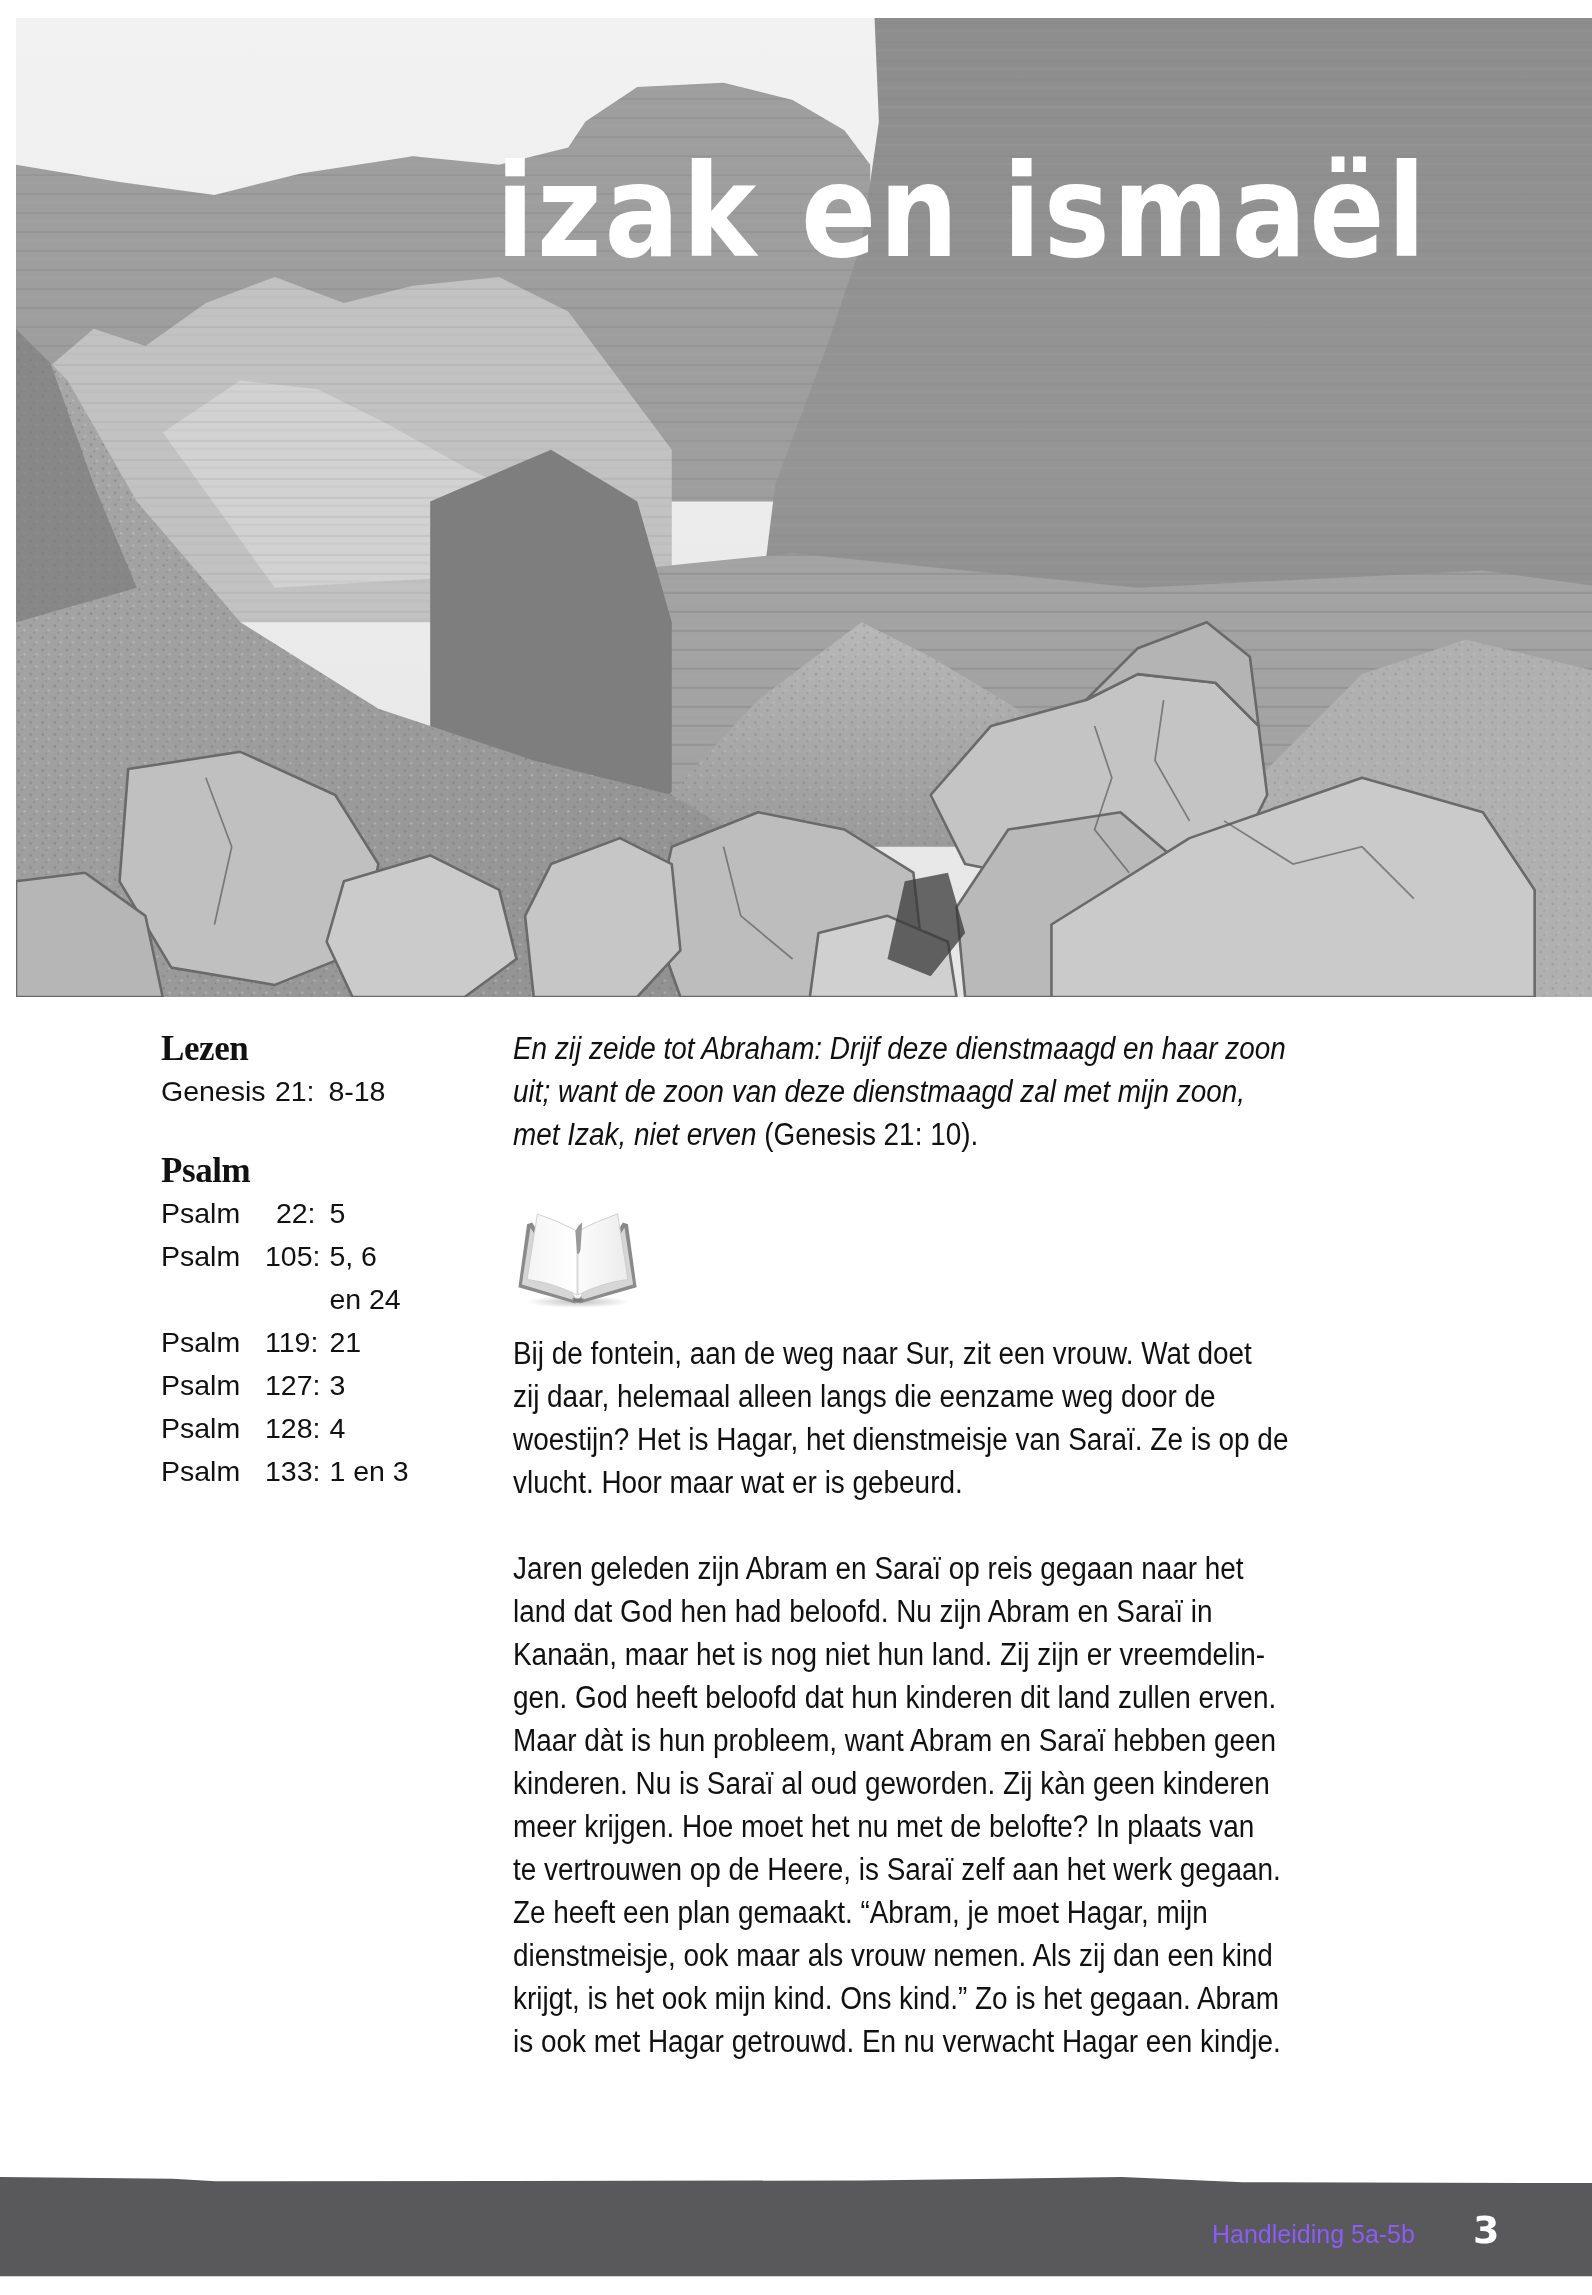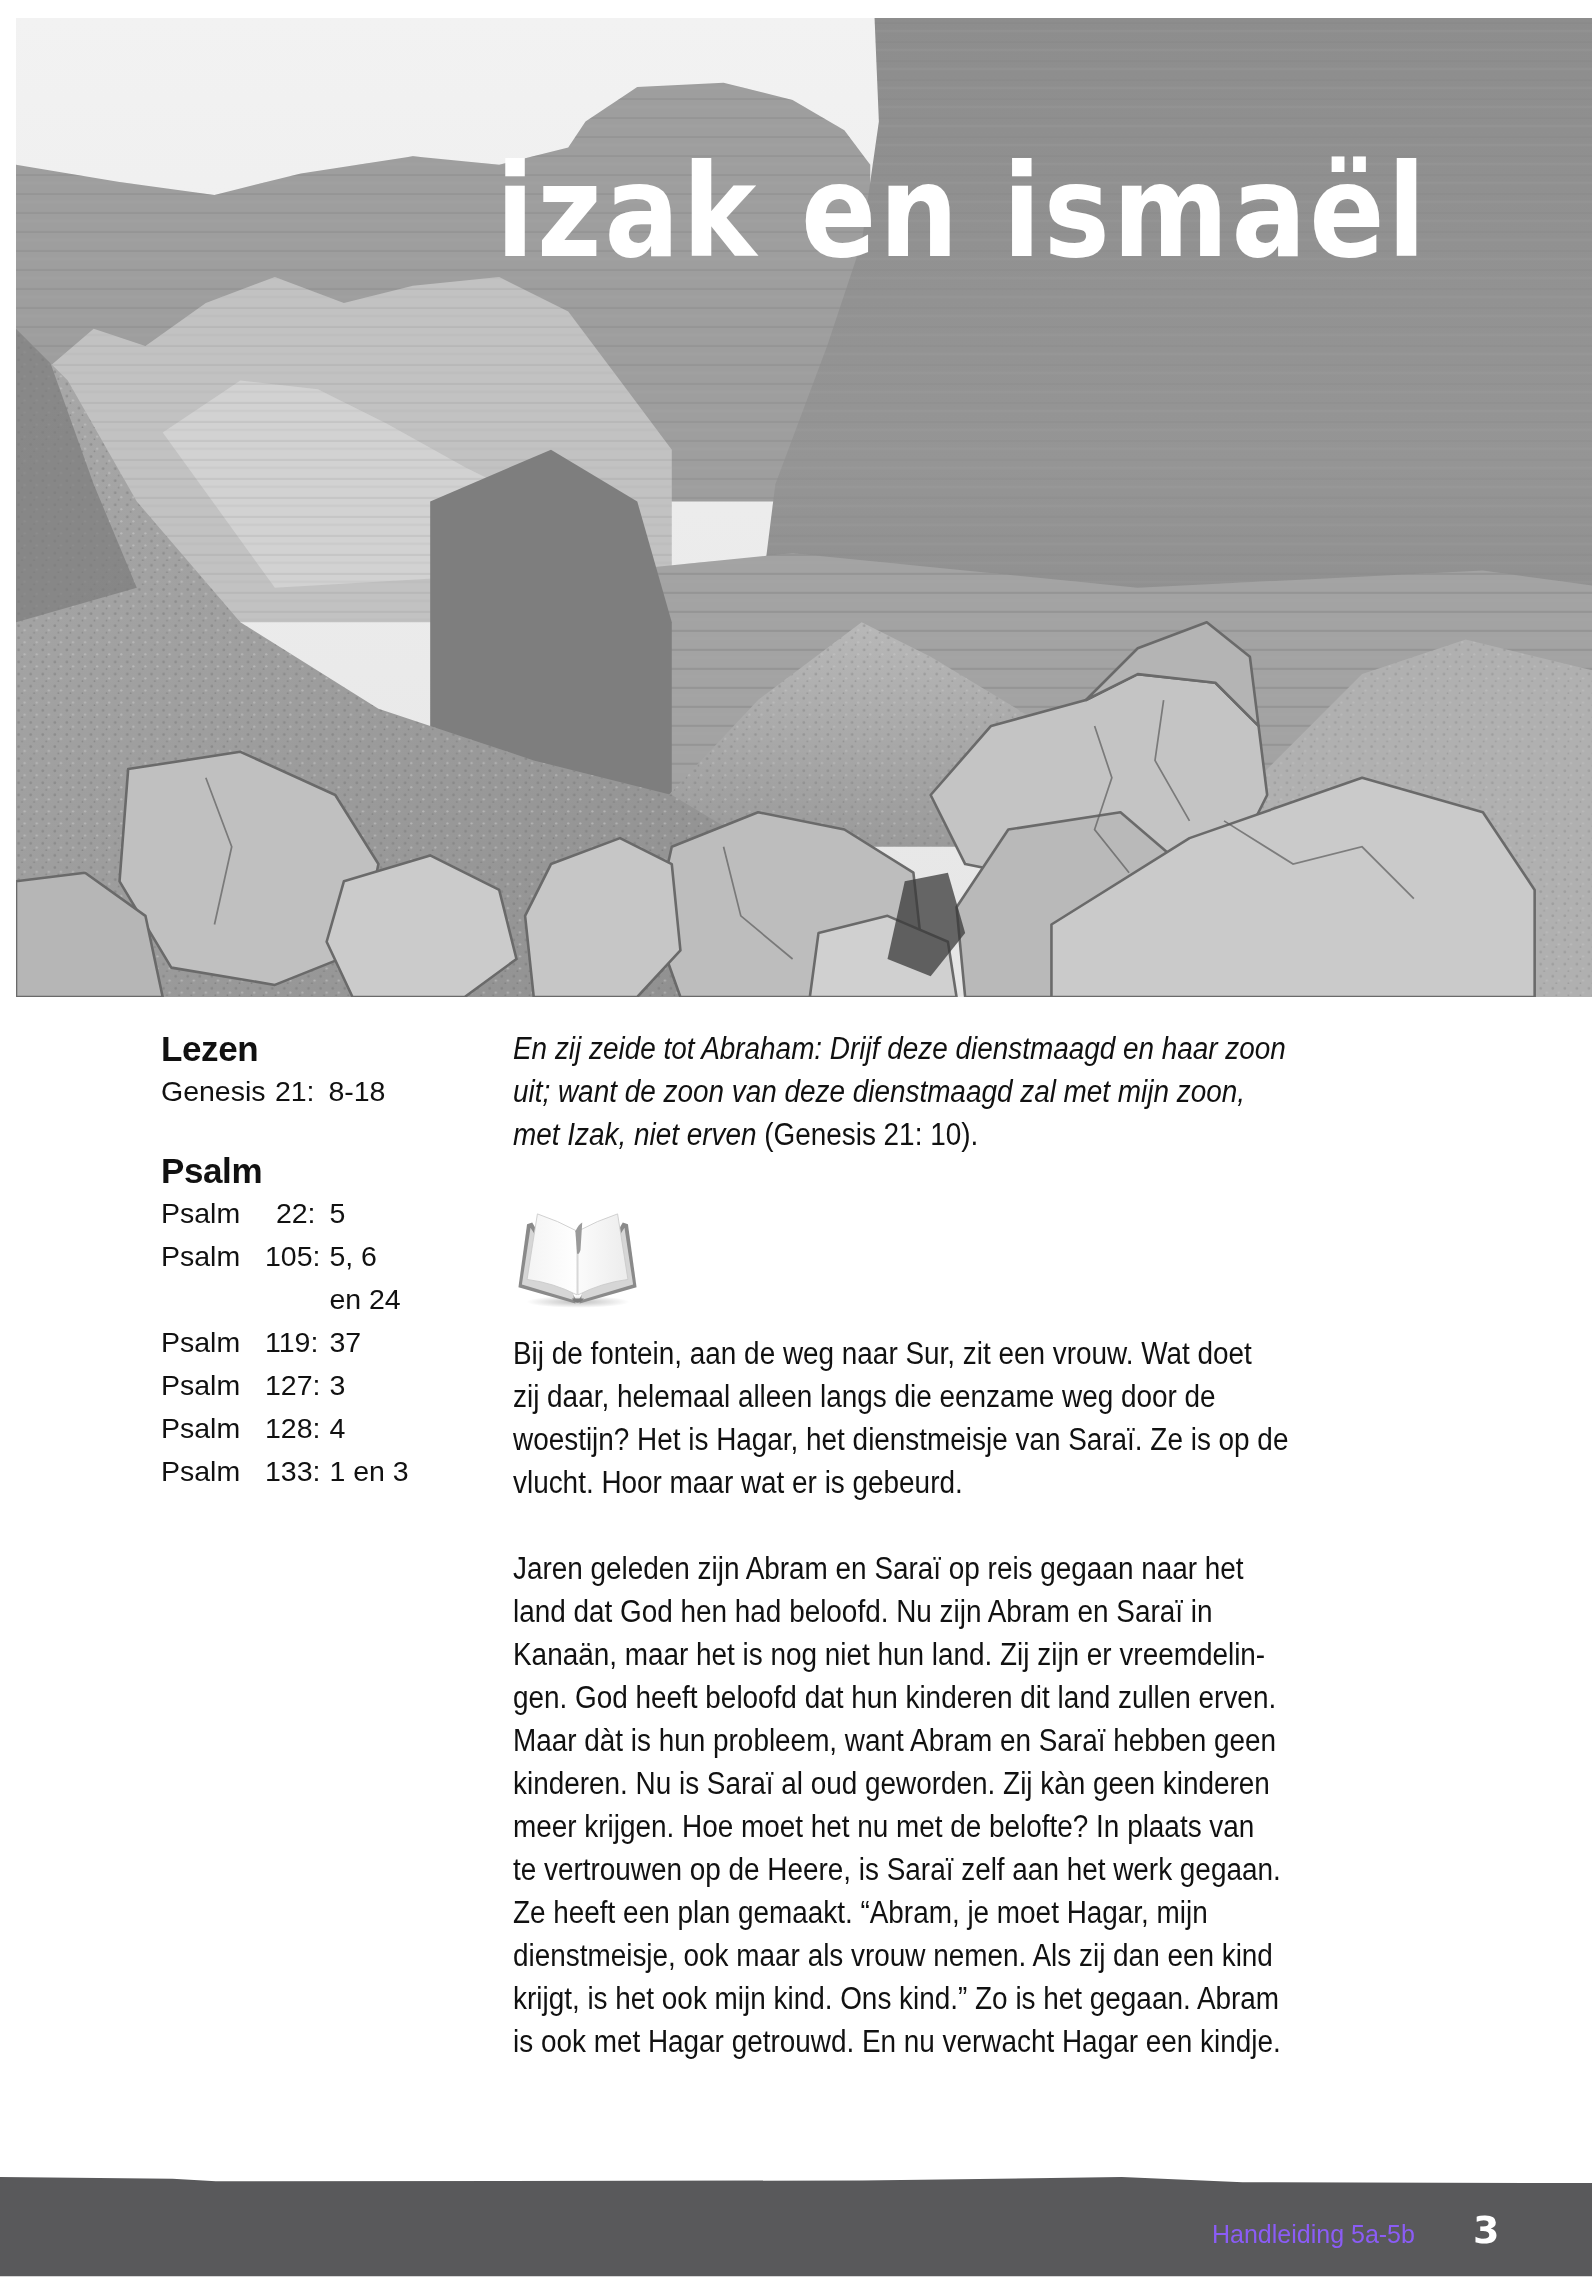--- a/index.html
+++ b/index.html
@@ -13,21 +13,21 @@
     position: absolute; left: 480px; top: 129px; width: 958px;
     font-family: "DejaVu Sans", sans-serif; font-weight: bold;
     font-size: 129px; line-height: 1; color: #ffffff;
     letter-spacing: 3.5px; white-space: nowrap;
     transform: scaleX(0.86); transform-origin: left top;
     text-transform: lowercase;
   }
 
   
   .leftcol { position: absolute; left: 161px; top: 1027px; width: 293px; }
-  .h-small { font-family: Liberation Sans, sans-serif; font-weight: bold; font-size: 35px; line-height: 43px; color: #111; letter-spacing: -0.4px; }
+  .h-small { font-family: Liberation Serif, serif; font-weight: bold; font-size: 35px; line-height: 43px; color: #111; letter-spacing: -0.4px; }
   .ref-row { display: flex; font-size: 28.5px; line-height: 43px; white-space: nowrap; }
   .ref-row .book { width: 104px; }
   .ref-row .ch   { width: 54px; text-align: right; padding-right: 3.5px; }
   .ref-row .vs   { padding-left: 10.4px; }
   .lezen-row .book { width: 97px; }
   .lezen-row .ch { width: 60px; }
   .zingen-h { margin-top: 36px; }
 
   
   .rightcol { position: absolute; left: 513px; top: 1027px; width: 928px; }
@@ -157,21 +157,21 @@
     <span class="vs">5, 6</span>
   </div>
   <div class="ref-row">
     <span class="book"></span>
     <span class="ch"></span>
     <span class="vs">en 24</span>
   </div>
   <div class="ref-row">
     <span class="book">Psalm</span>
     <span class="ch">119:</span>
-    <span class="vs">37</span>
+    <span class="vs">21</span>
   </div>
   <div class="ref-row">
     <span class="book">Psalm</span>
     <span class="ch">127:</span>
     <span class="vs">3</span>
   </div>
   <div class="ref-row">
     <span class="book">Psalm</span>
     <span class="ch">128:</span>
     <span class="vs">4</span>

